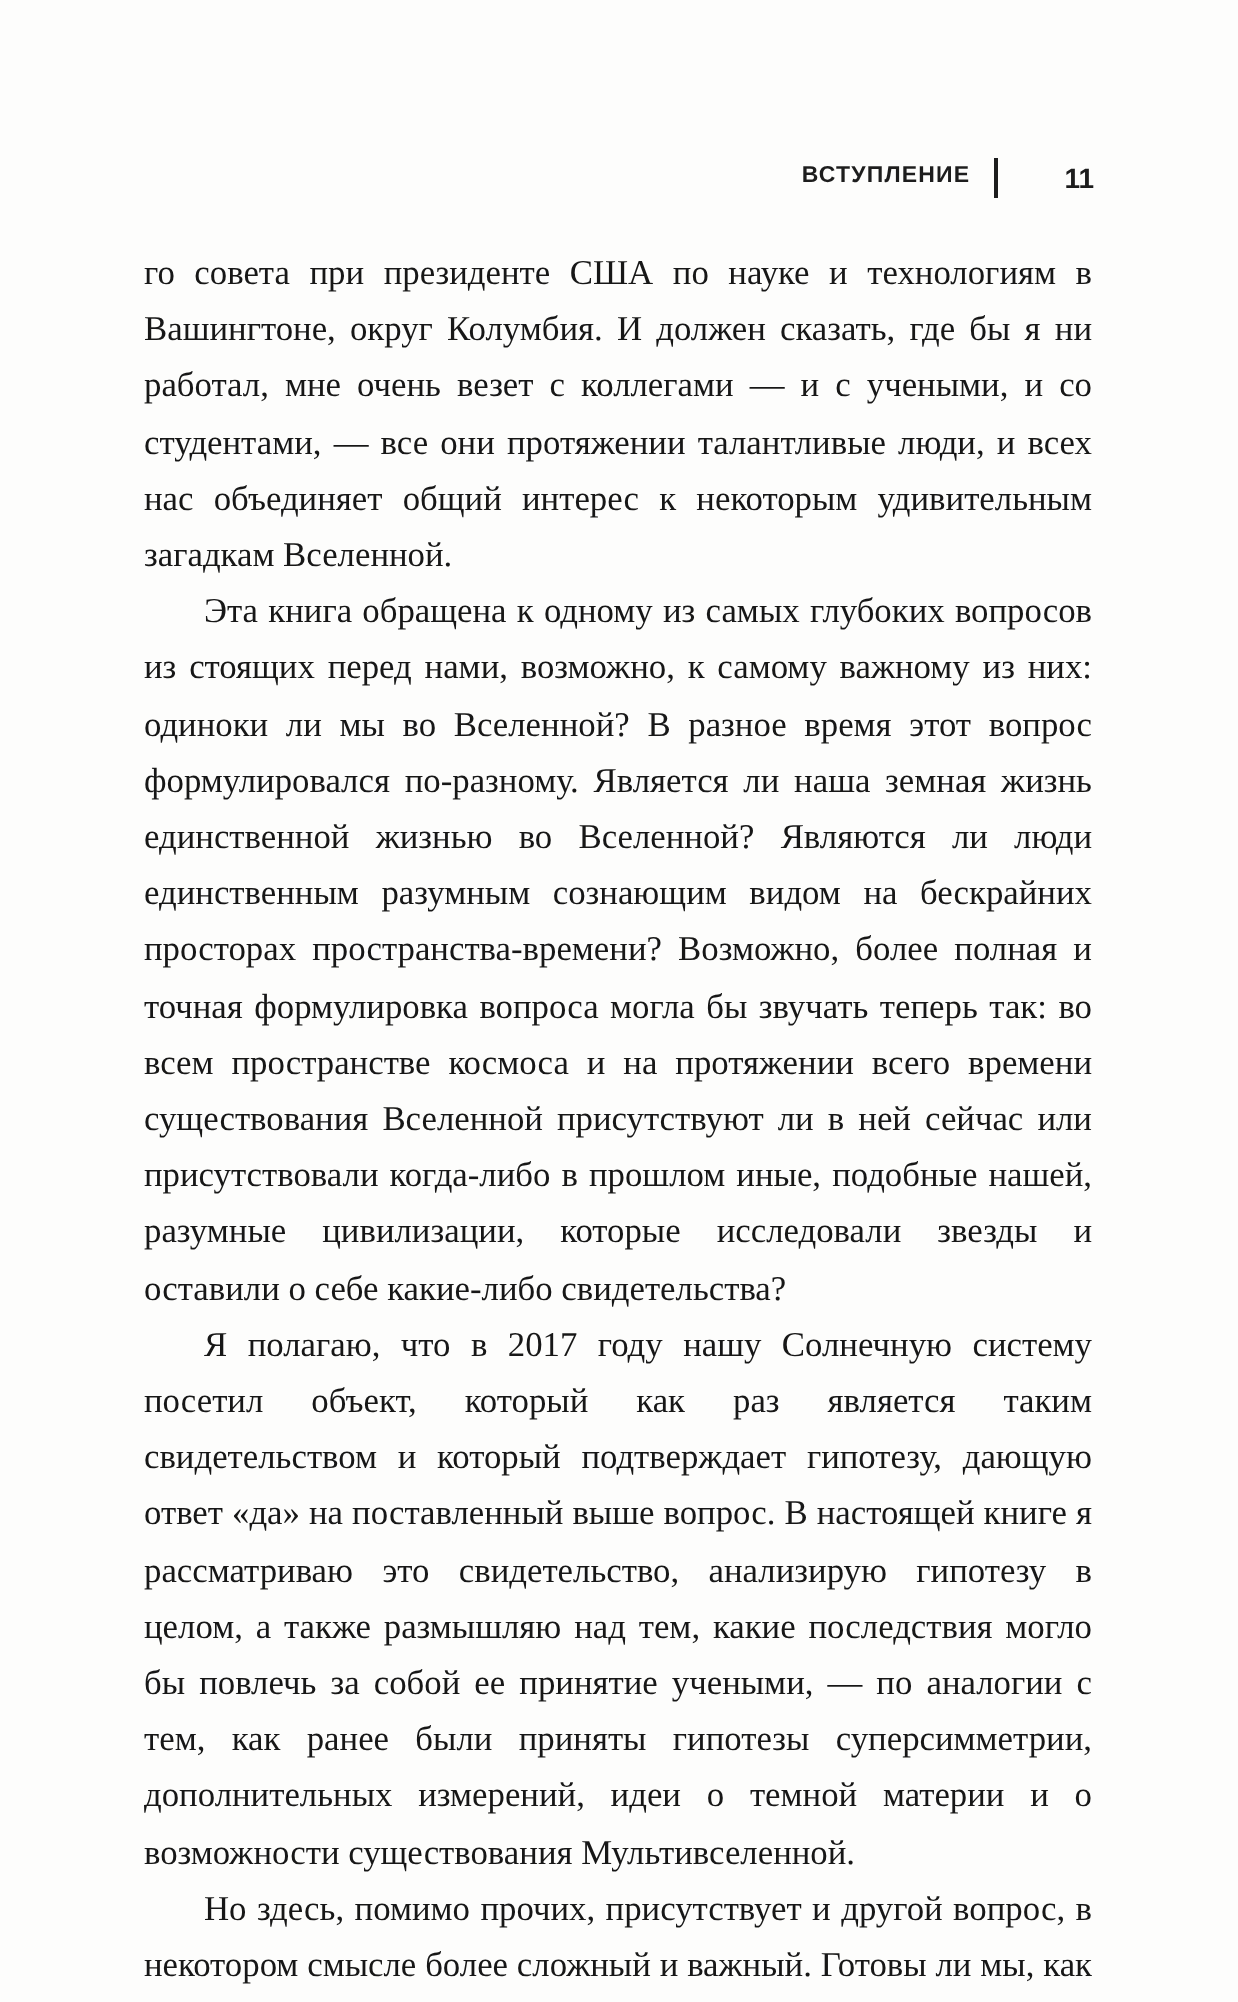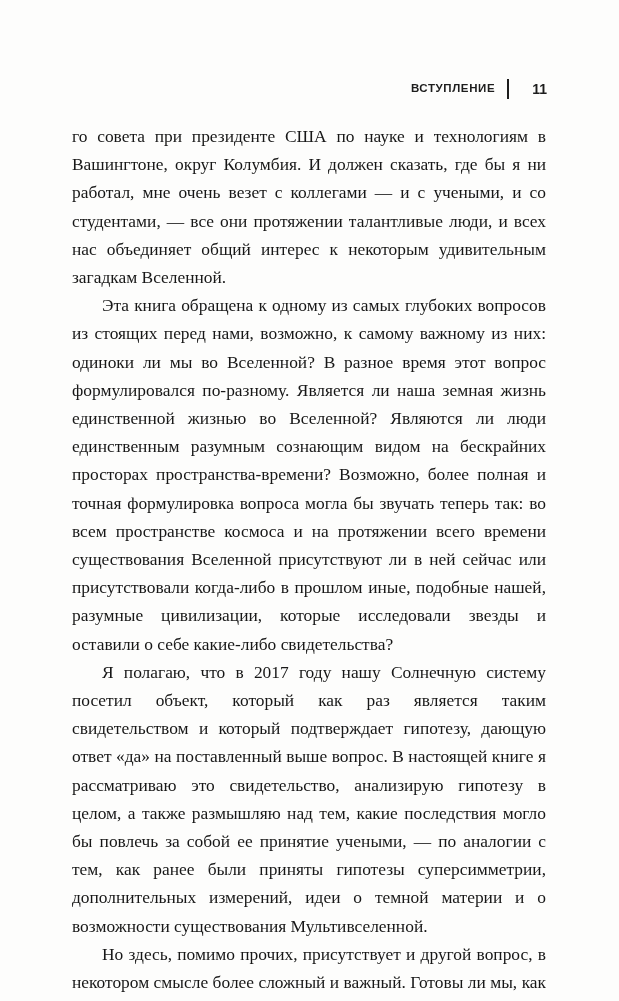--- a/index.html
+++ b/index.html
@@ -42,21 +42,21 @@
   .header-rule {
     width: 2px;
     height: 20px;
     background: #1d1d1d;
   }
   .header-folio {
     font-family: "Liberation Sans", sans-serif;
     font-size: 14px;
     font-weight: bold;
     color: #1d1d1d;
-    padding-left: 23px;
+    padding-left: 33px;
     line-height: 1;
   }
   .body-text {
     position: absolute;
     top: 122px;
     left: 72px;
     width: 474px;
   }
   .body-text p {
     margin: 0;

